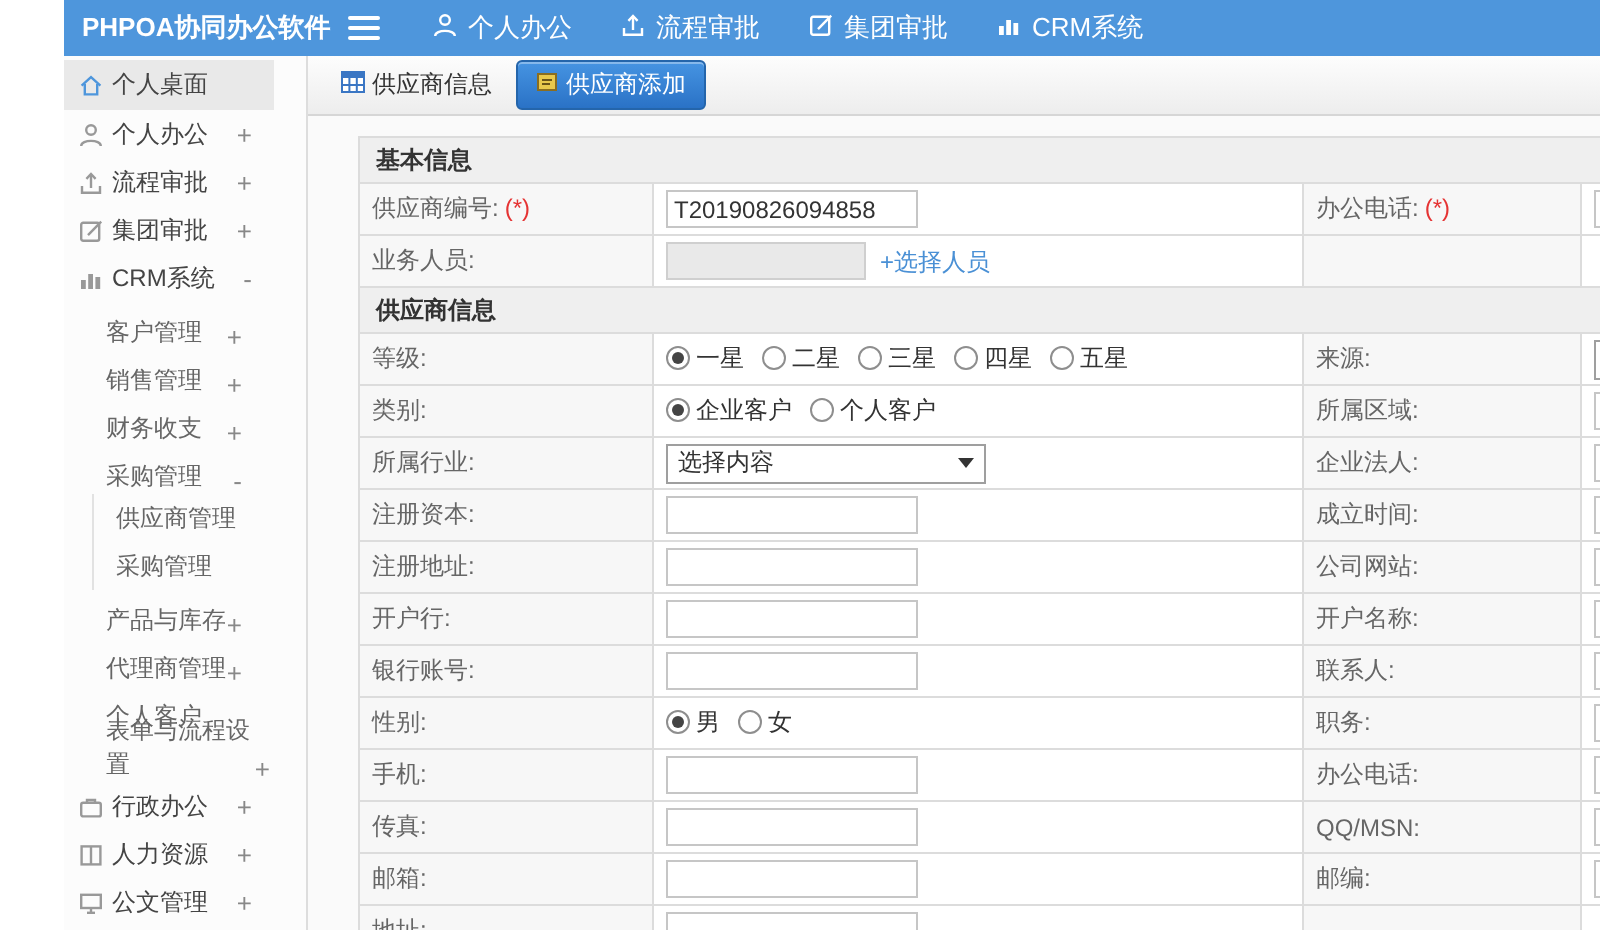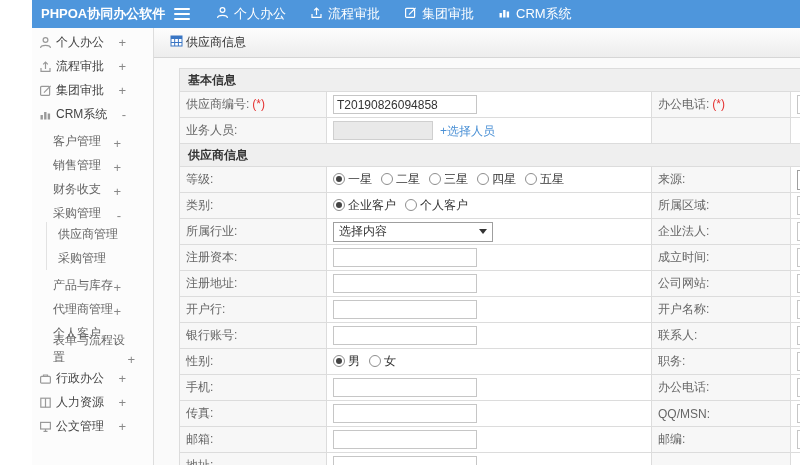--- a/index.html
+++ b/index.html
@@ -38,21 +38,21 @@
   .tab svg { margin-right:3px; }
   .tab.active { background:linear-gradient(#4694e2,#2a72c6); border:1px solid #2465ab; border-radius:3px; color:#fff; padding:3px 9px; margin-left:6px; box-shadow:inset 0 1px 0 rgba(255,255,255,.35); }
 
   
   .form-wrap { margin:10px 0 0 25px; overflow:hidden; flex:1; }
   table.form-table { border-collapse:collapse; width:911px; background:#fff; table-layout:fixed; }
   .form-table td { border:1px solid #dcdcdc; height:26px; padding:2px 6px; vertical-align:middle; overflow:hidden; white-space:nowrap; }
   .form-table tr.sec td { background:#efefef; font-weight:bold; color:#333; height:23px; padding-left:8px; }
   .form-table td.lbl { background:#f7f7f7; color:#666; }
   .req { color:#e53333; margin-left:3px; }
-  input.tin { width:144px; height:19px; border:1px solid #c6c6c6; padding:1px 3px; font-size:12px; font-family:inherit; color:#333; background:#fff; }
+  input.tin { width:126px; height:19px; border:1px solid #c6c6c6; padding:1px 3px; font-size:12px; font-family:inherit; color:#333; background:#fff; }
   input.tin.wide { width:280px; }
   input.tin.ro { width:100px; background:#e9e9e9; border-color:#cfcfcf; }
   a.link { color:#4a90d5; text-decoration:none; margin-left:7px; cursor:pointer; }
   .selectbox { width:160px; height:20px; border:1px solid #9f9f9f; background:#fff; display:inline-flex; align-items:center; justify-content:space-between; padding:0 5px; color:#333; cursor:pointer; }
   .selectbox.wide { width:290px; }
   .sel-arrow { width:0; height:0; border-left:4px solid transparent; border-right:4px solid transparent; border-top:5px solid #333; }
   .rgroup { display:inline-flex; align-items:center; }
   .ritem { display:inline-flex; align-items:center; margin-right:9px; cursor:pointer; color:#333; }
   .radio { width:12px; height:12px; border:1px solid #8e8e8e; border-radius:50%; background:#fff; margin-right:3px; position:relative; flex:0 0 12px; }
   .radio.checked::after { content:""; position:absolute; left:2px; top:2px; width:6px; height:6px; border-radius:50%; background:#444; }
@@ -99,20 +99,29 @@
               <rect x="8.7" y="5.5" width="2.4" height="6"></rect>
             </svg></span>
         <span>CRM系统</span>
       </div>
     </div>
   </header>
 
   <div class="main-row">
 
     <aside class="sidebar">
+      <div class="side-item active">
+        <span class="sicon">
+            <svg width="13" height="13" viewBox="0 0 13 13" fill="none" stroke="currentColor" stroke-width="1.2">
+              <path d="M1.8 6.8 L6.5 2.6 L11.2 6.8"></path>
+              <path d="M3.4 6 V11.2 h6.2 V6"></path>
+            </svg>
+          </span>
+        <span>个人桌面</span>
+      </div>
       <div class="side-item">
         <span class="sicon">
             <svg width="13" height="13" viewBox="0 0 13 13" fill="none" stroke="currentColor" stroke-width="1.2">
               <circle cx="6.5" cy="4" r="2.4"></circle>
               <path d="M1.6 12 C1.6 8.6 11.4 8.6 11.4 12"></path>
             </svg>
           </span>
         <span>个人办公</span>
         <span class="exp">+</span>
       </div>
@@ -227,20 +236,27 @@
     <main class="content">
       <div class="tabbar">
         <div class="tab">
           <span><svg width="13" height="12" viewBox="0 0 13 12">
                 <rect x="1" y="1" width="11" height="10" fill="#fff" stroke="#3a76c4"></rect>
                 <rect x="1" y="1" width="11" height="3" fill="#3a76c4"></rect>
                 <path d="M1 7.5 h11 M4.7 4 V11 M8.4 4 V11" stroke="#3a76c4" fill="none"></path>
               </svg></span>
           <span>供应商信息</span>
         </div>
+        <div class="tab active">
+          <span><svg width="12" height="12" viewBox="0 0 12 12">
+                <rect x="1" y="2" width="9" height="8" fill="#e8c84c" stroke="#8a6d1f"></rect>
+                <path d="M3 5 h5 M3 7 h4" stroke="#6b5417" fill="none"></path>
+              </svg></span>
+          <span>供应商添加</span>
+        </div>
       </div>
 
       <div class="form-wrap">
         <table class="form-table">
           <colgroup>
               <col style="width:147px">
               <col style="width:325px">
               <col style="width:139px">
               <col style="width:300px">
             </colgroup>

